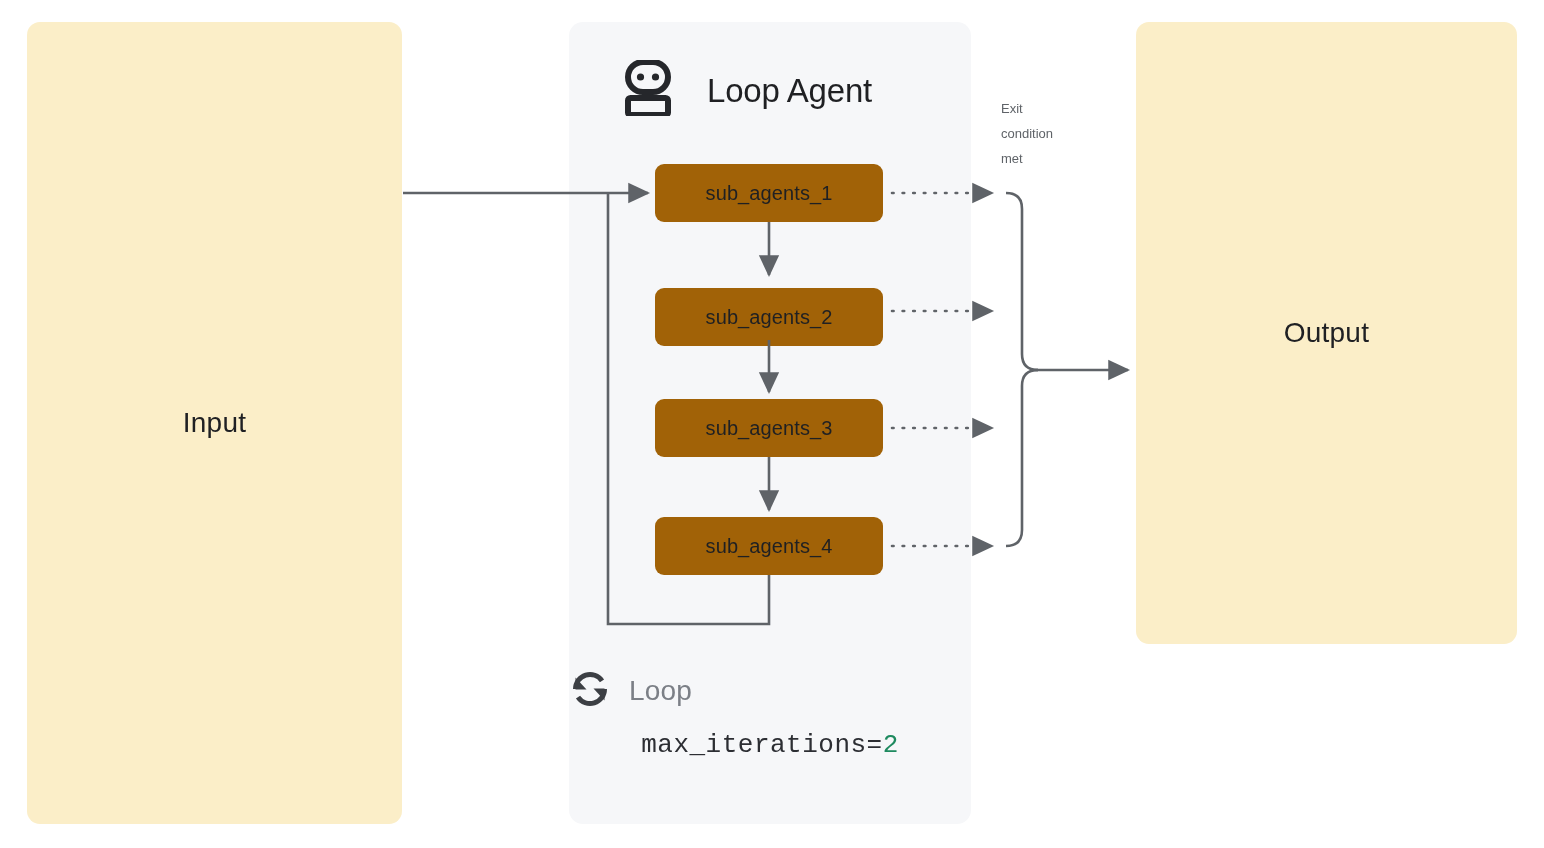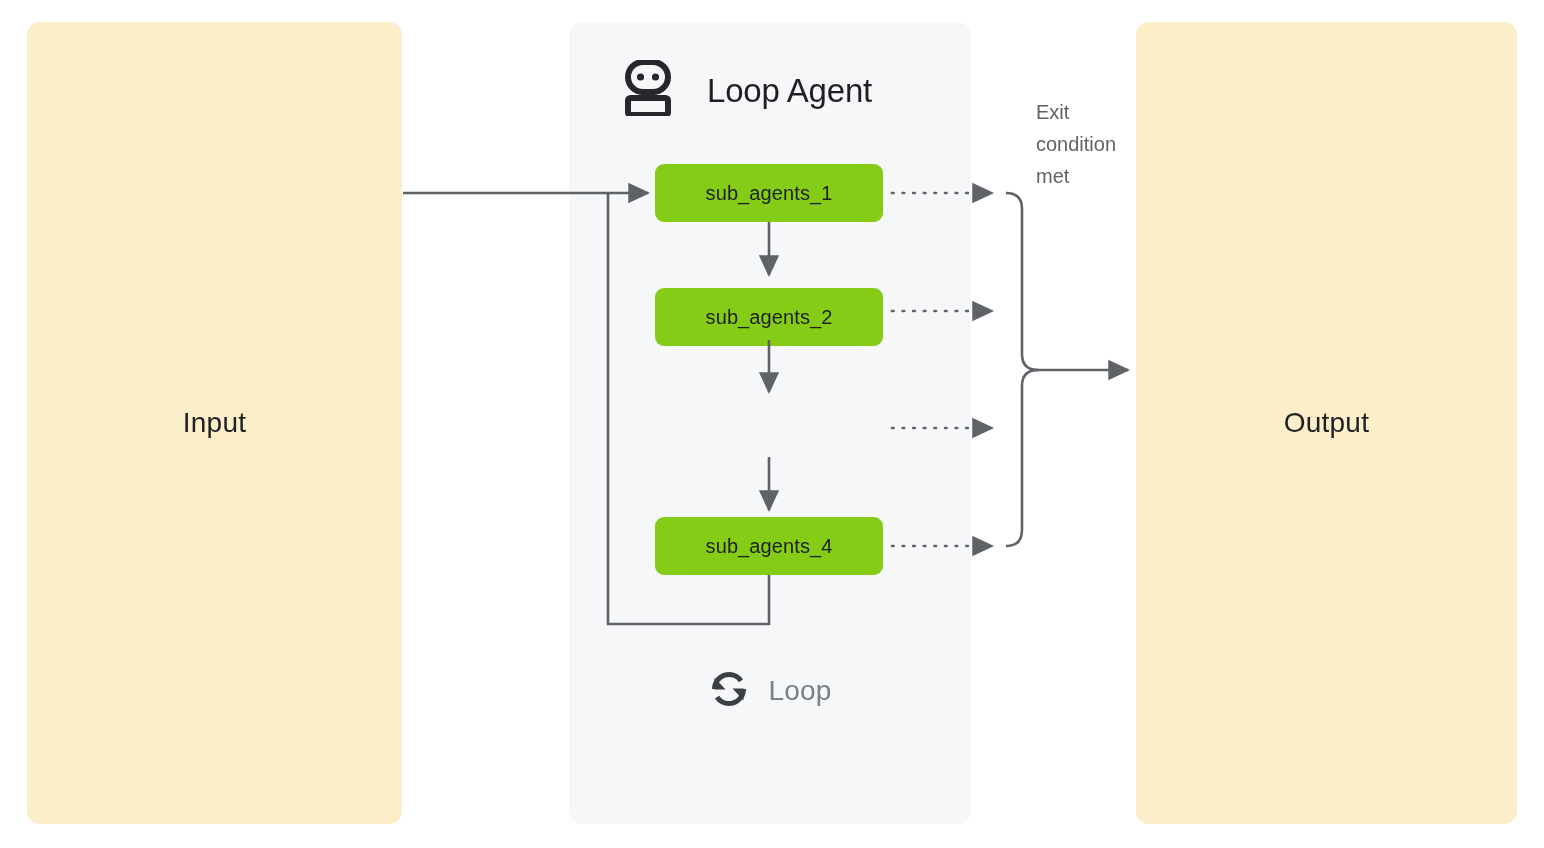--- a/index.html
+++ b/index.html
@@ -22,21 +22,21 @@
   
   .io-panel {
     position: absolute;
     background: #FBEEC8;
     border-radius: 13px;
     display: flex;
     align-items: center;
     justify-content: center;
   }
   #input-panel  { left: 27px;   top: 22px; width: 375px; height: 802px; }
-  #output-panel { left: 1136px; top: 22px; width: 381px; height: 802px; }
+  #output-panel { left: 1136px; top: 22px; width: 381px; height: 622px; }
   .io-label {
     font-size: 28px;
     color: #1f2023;
     letter-spacing: 0.2px;
   }
 
   #loop-agent-panel {
     position: absolute;
     left: 569px;
     top: 22px;
@@ -61,59 +61,58 @@
     letter-spacing: -0.2px;
     line-height: 1;
   }
 
   
   .agent-box {
     position: absolute;
     left: 655px;
     width: 228px;
     height: 58px;
-    background: #84cc16;
+    background: #a16207;
     border-radius: 9px;
     display: flex;
     align-items: center;
     justify-content: center;
   }
   .agent-box-label {
     font-size: 20px;
     color: #1f2023;
     letter-spacing: 0.1px;
   }
   #agent-box-0 { top: 164px; }
   #agent-box-1 { top: 288px; }
   #agent-box-2 { top: 399px; }
   #agent-box-3 { top: 517px; text-align: right; }
 
   
   #exit-label {
     position: absolute;
-    left: 1036px;
+    left: 1001px;
     top: 96px;
     width: 110px;
-    font-size: 20px;
-    line-height: 32px;
+    font-size: 13px;
+    line-height: 25px;
     color: #5f6368;
   }
 
   
   #loop-footer {
     position: absolute;
     left: 569px;
     top: 668px;
     width: 402px;
     text-align: center;
   }
   #loop-row {
     display: flex;
     align-items: center;
-    justify-content: center;
     gap: 18px;
   }
   #loop-label {
     font-size: 28px;
     color: #7b7f86;
     letter-spacing: 0.2px;
   }
   #max-iter {
     margin-top: 16px;
     font-family: "Liberation Mono", "DejaVu Sans Mono", monospace;
@@ -156,20 +155,23 @@
       </svg>
     </span>
     <span id="agent-title">Loop Agent</span>
   </div>
 
   <div id="agent-box-0" class="agent-box">
     <span class="agent-box-label">sub_agents_1</span>
   </div>
   <div id="agent-box-1" class="agent-box">
     <span class="agent-box-label">sub_agents_2</span>
+  </div>
+  <div id="agent-box-2" class="agent-box">
+    <span class="agent-box-label">sub_agents_3</span>
   </div>
   <div id="agent-box-3" class="agent-box">
     <span class="agent-box-label">sub_agents_4</span>
   </div>
 
   <div id="exit-label" style="white-space: pre-line;">Exit
 condition
 met</div>
 
   <div id="loop-footer">
@@ -177,20 +179,23 @@
       <span>
         <svg width="42" height="42" viewBox="0 0 42 42" aria-hidden="true">
           <path d="M6.5 21 A14.5 14.5 0 0 1 33 12.8" fill="none" stroke="#3c3f44" stroke-width="5" stroke-linecap="butt"></path>
           <path d="M35.5 21 A14.5 14.5 0 0 1 9 29.2" fill="none" stroke="#3c3f44" stroke-width="5" stroke-linecap="butt"></path>
           <path d="M6.5 9.5 L6.5 21.5 L17.5 21.5 Z" fill="#3c3f44"></path>
           <path d="M35.5 32.5 L35.5 20.5 L24.5 20.5 Z" fill="#3c3f44"></path>
         </svg>
       </span>
       <span id="loop-label">Loop</span>
     </div>
+    <div id="max-iter">
+      <span>max_iterations=</span><span class="num">2</span>
+    </div>
   </div>
 
   <svg id="wires">
     <defs>
       <marker id="ah" markerWidth="9" markerHeight="9" refX="7.6" refY="4.5" orient="auto" markerUnits="strokeWidth">
         <path d="M0,0.6 L8.4,4.5 L0,8.4 Z" fill="#5f6368"></path>
       </marker>
       <marker id="ah-down" markerWidth="9" markerHeight="9" refX="7.6" refY="4.5" orient="auto" markerUnits="strokeWidth">
         <path d="M0,0.6 L8.4,4.5 L0,8.4 Z" fill="#5f6368"></path>
       </marker>

